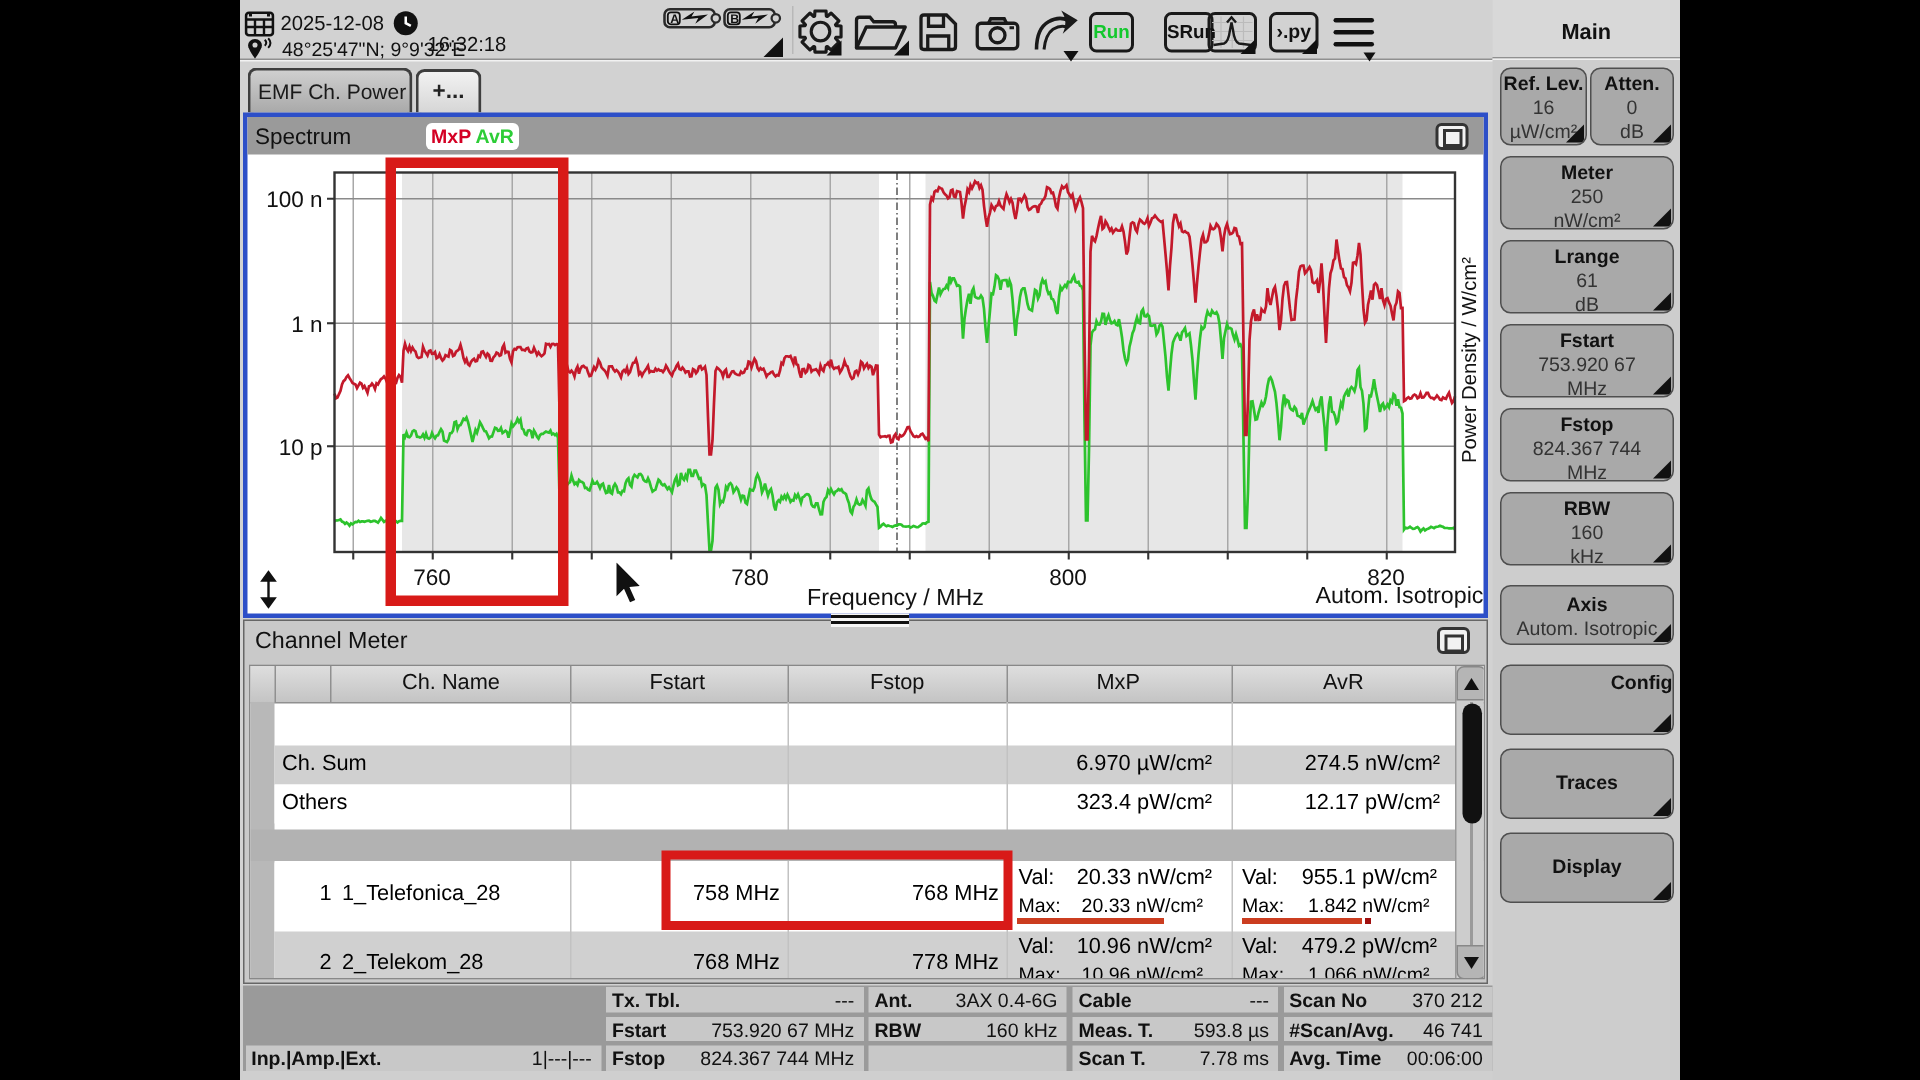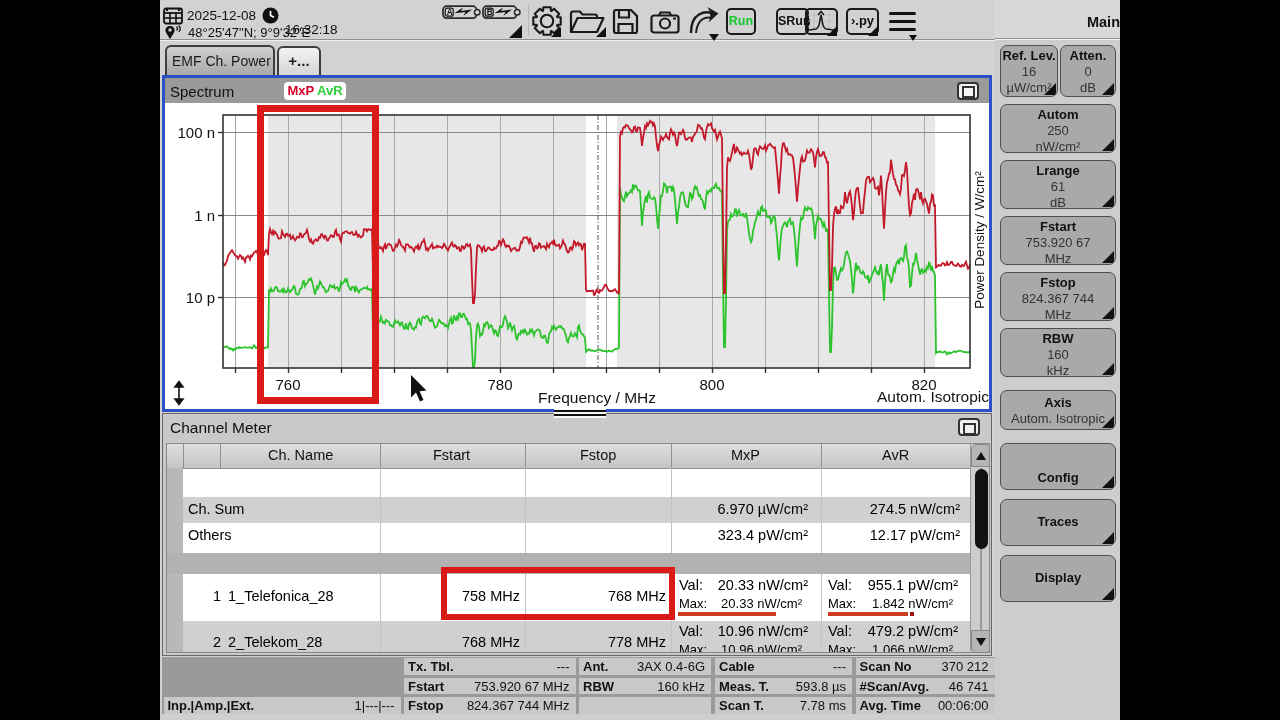--- a/index.html
+++ b/index.html
@@ -378,37 +378,37 @@
         </div>
       <div class="sc" style="left:693.5px;top:40px;width:139px;">
           <b>Avg. Time</b>
           <span>00:06:00</span>
         </div>
     </div>
   </div>
 
   <div class="abs" style="left:835px;top:0;width:125px;height:720px;background:#cdcdcd;">
     <div class="abs" style="left:0;top:0;width:125px;height:38px;background:#d8d8d8;"></div>
-    <div class="abs" style="left:0;top:14px;width:125px;text-align:right;font-size:14.5px;font-weight:bold;color:#111;">Main</div>
+    <div class="abs" style="left:0;top:14px;width:125px;text-align:center;font-size:14.5px;font-weight:bold;color:#111;">Main</div>
     <div class="abs" style="left:0;top:38px;width:125px;height:1px;background:#909090;"></div>
     <div class="abs" style="left:0;top:39px;width:125px;height:1px;background:#f0f0f0;"></div>
     <div class="btn" style="left:5px;top:45px;width:58px;height:52px;">
       <div class="bt1">Ref. Lev.</div>
         <div class="bt2">16</div>
         <div class="bt2">µW/cm²</div>
       <div class="bcr"></div>
       </div>
     <div class="btn" style="left:65px;top:45px;width:56px;height:52px;">
       <div class="bt1">Atten.</div>
         <div class="bt2">0</div>
         <div class="bt2">dB</div>
       <div class="bcr"></div>
       </div>
     <div class="btn" style="left:5px;top:104px;width:116px;height:49px;">
-      <div class="bt1">Autom</div>
+      <div class="bt1">Meter</div>
         <div class="bt2">250</div>
         <div class="bt2">nW/cm²</div>
       <div class="bcr"></div>
       </div>
     <div class="btn" style="left:5px;top:160px;width:116px;height:49px;">
       <div class="bt1">Lrange</div>
         <div class="bt2">61</div>
         <div class="bt2">dB</div>
       <div class="bcr"></div>
       </div>
@@ -429,21 +429,21 @@
         <div class="bt2">160</div>
         <div class="bt2">kHz</div>
       <div class="bcr"></div>
       </div>
     <div class="btn" style="left:5px;top:390px;width:116px;height:40px;">
       <div class="bt1" style="padding-top:4px;">Axis</div>
         <div class="bt2">Autom. Isotropic</div>
       <div class="bcr"></div>
       </div>
     <div class="btn" style="left:5px;top:443px;width:116px;height:47px;">
-      <div class="bt1" style="padding-top:26px;">Config</div>
+      <div class="bt1" style="padding-top:3px;text-align:right;">Config</div>
       <div class="bcr"></div>
       </div>
     <div class="btn" style="left:5px;top:499px;width:116px;height:47px;">
       <div class="bt1" style="padding-top:14px;">Traces</div>
       <div class="bcr"></div>
       </div>
     <div class="btn" style="left:5px;top:555px;width:116px;height:47px;">
       <div class="bt1" style="padding-top:14px;">Display</div>
       <div class="bcr"></div>
       </div>

